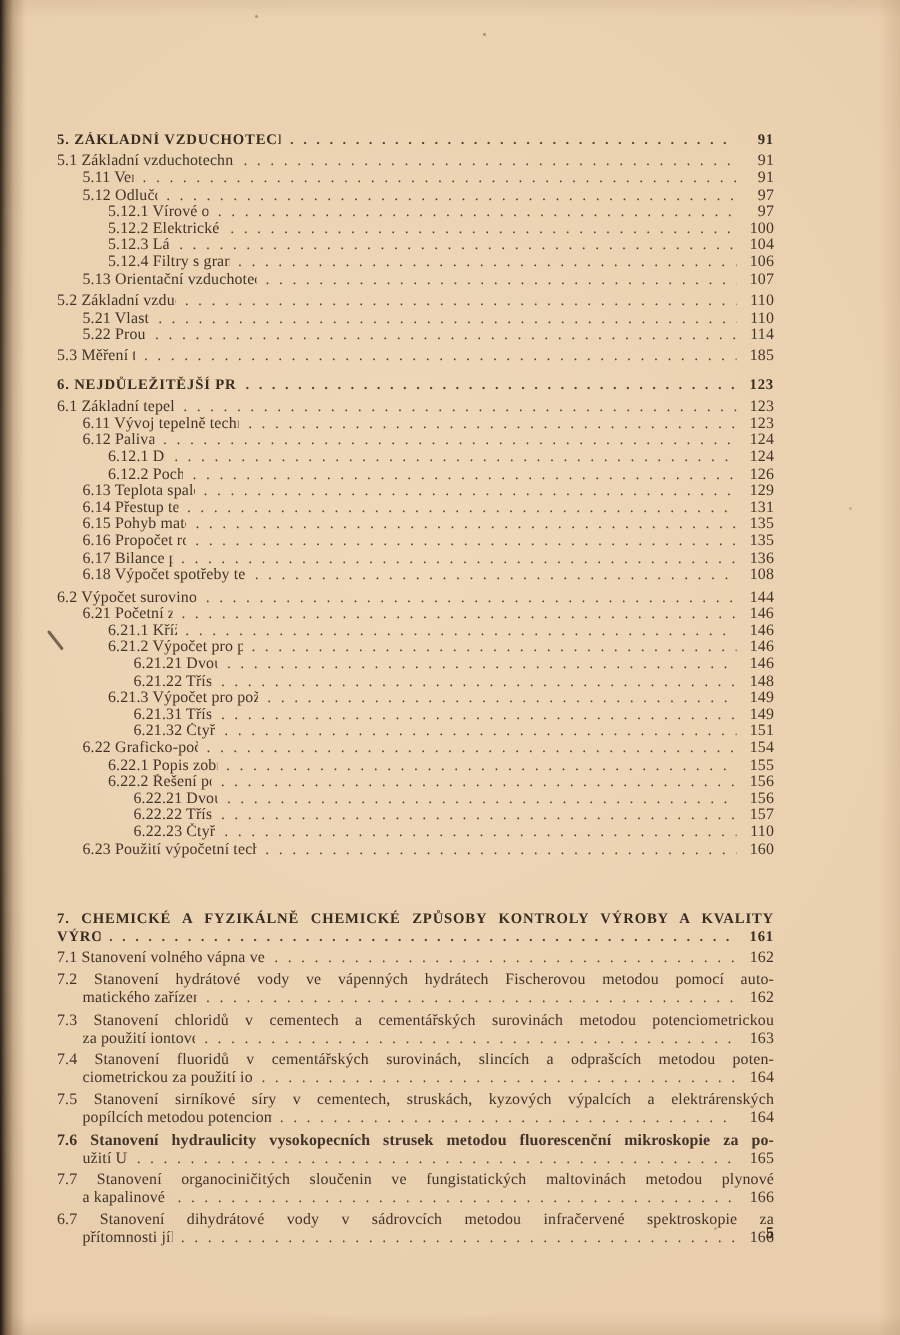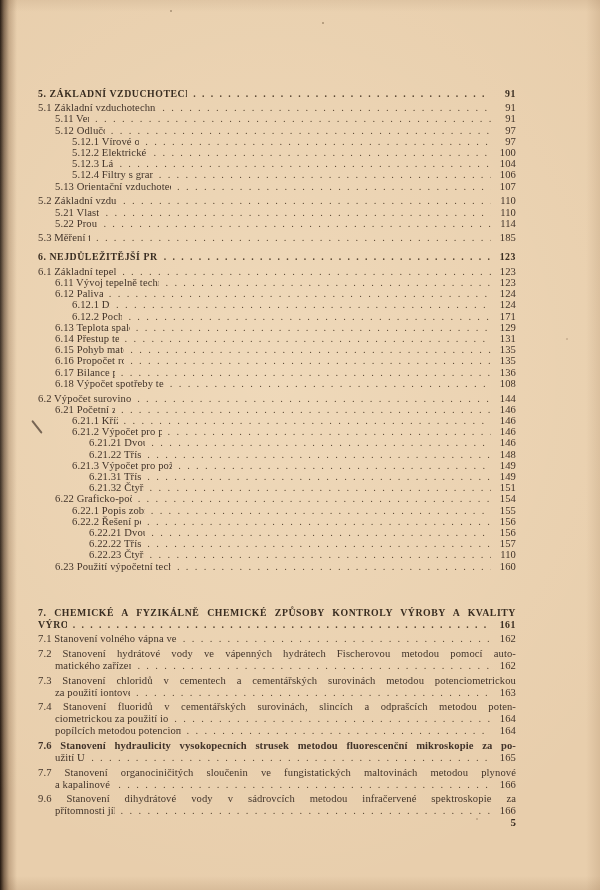--- a/index.html
+++ b/index.html
@@ -152,21 +152,21 @@
         <span class="pg">124</span>
       </div>
       <div class="row" style="padding-left: 34px;">
         <span class="txt">6.12.1 Druhy paliv</span>
         <span class="leader"></span>
         <span class="pg">124</span>
       </div>
       <div class="row" style="padding-left: 34px;">
         <span class="txt">6.12.2 Pochody spalování</span>
         <span class="leader"></span>
-        <span class="pg">171</span>
+        <span class="pg">126</span>
       </div>
       <div class="row" style="padding-left: 17px;">
         <span class="txt">6.13 Teplota spalování a I—t diagramy</span>
         <span class="leader"></span>
         <span class="pg">129</span>
       </div>
       <div class="row" style="padding-left: 17px;">
         <span class="txt">6.14 Přestup tepla v rotační peci</span>
         <span class="leader"></span>
         <span class="pg">131</span>
@@ -293,38 +293,39 @@
         <span class="txt">za použití iontové chloridové elektrody</span>
         <span class="leader"></span>
         <span class="pg">163</span>
       </div>
       <div class="row group fill" style="padding-left: 0px;"><span class="txt">7.4 Stanovení fluoridů v cementářských surovinách, slincích a odprašcích metodou poten-</span></div>
       <div class="row cont" style="padding-left: 17px;">
         <span class="txt">ciometrickou za použití iontové membránové fluoridové elektrody</span>
         <span class="leader"></span>
         <span class="pg">164</span>
       </div>
+      <div class="row group fill" style="padding-left: 0px;"><span class="txt">7.5 Stanovení sirníkové síry v cementech, struskách, kyzových výpalcích a elektrárenských</span></div>
       <div class="row cont" style="padding-left: 17px;">
         <span class="txt">popílcích metodou potenciometrickou za použití iontové sulfidové elektrody</span>
         <span class="leader"></span>
         <span class="pg">164</span>
       </div>
       <div class="row group fill" style="padding-left: 0px; font-weight: bold;"><span class="txt">7.6 Stanovení hydraulicity vysokopecních strusek metodou fluorescenční mikroskopie za po-</span></div>
       <div class="row cont" style="padding-left: 17px;">
         <span class="txt">užití UV testu</span>
         <span class="leader"></span>
         <span class="pg">165</span>
       </div>
       <div class="row group fill" style="padding-left: 0px;"><span class="txt">7.7 Stanovení organociničitých sloučenin ve fungistatických maltovinách metodou plynové</span></div>
       <div class="row cont" style="padding-left: 17px;">
         <span class="txt">a kapalinové chromatografie</span>
         <span class="leader"></span>
         <span class="pg">166</span>
       </div>
-      <div class="row group fill" style="padding-left: 0px;"><span class="txt">9.6 Stanovení dihydrátové vody v sádrovcích metodou infračervené spektroskopie za</span></div>
+      <div class="row group fill" style="padding-left: 0px;"><span class="txt">6.7 Stanovení dihydrátové vody v sádrovcích metodou infračervené spektroskopie za</span></div>
       <div class="row cont" style="padding-left: 17px;">
         <span class="txt">přítomnosti jílových minerálů</span>
         <span class="leader"></span>
         <span class="pg">166</span>
       </div>
     </div>
   <div class="folio">5</div>
   <div class="pen-mark"></div>
   <div class="speck s1"></div>
   <div class="speck s2"></div>

